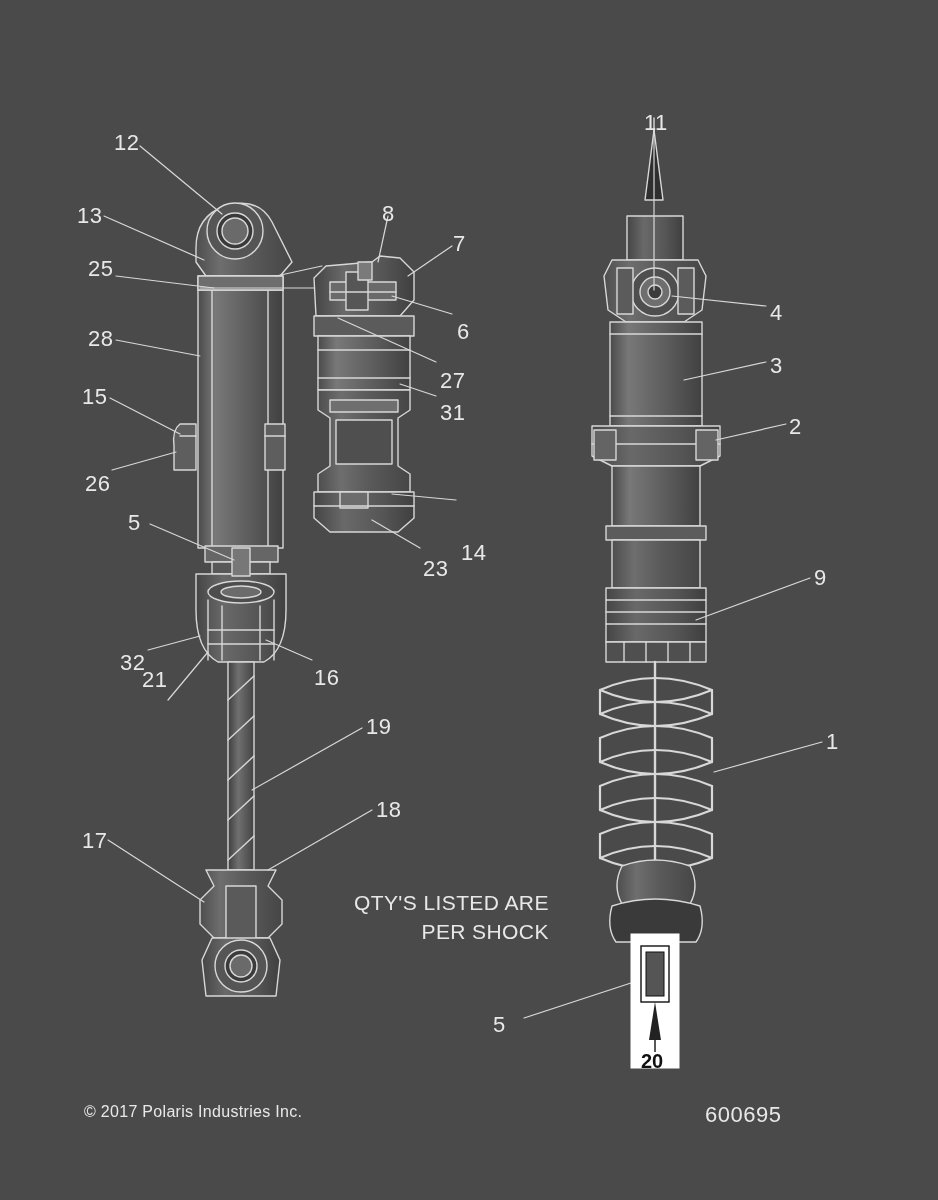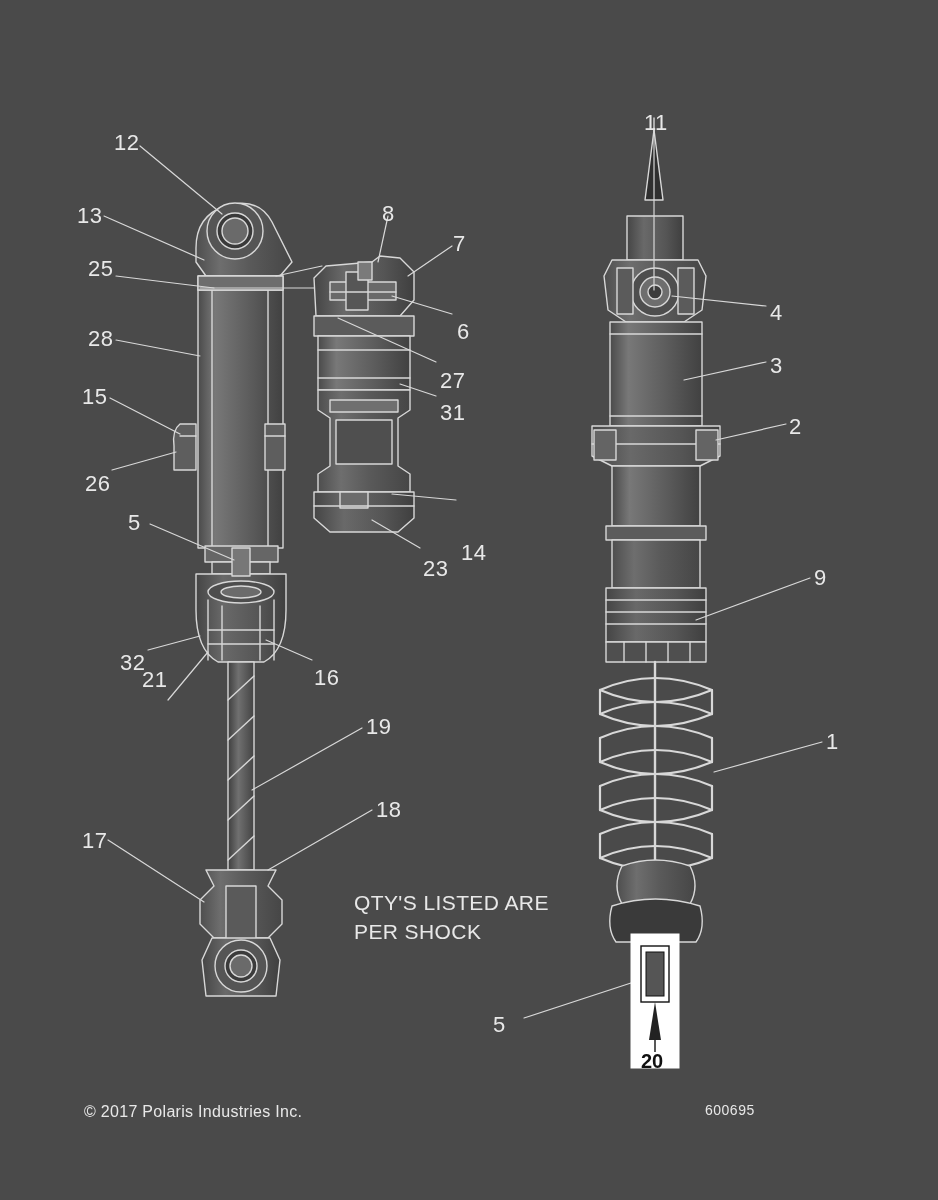--- a/index.html
+++ b/index.html
@@ -31,33 +31,34 @@
     user-select: none;
   }
   .note-text {
     position: absolute;
     color: #e8e8e8;
     font-size: 21px;
     line-height: 29px;
     font-family: "Liberation Sans", sans-serif;
     letter-spacing: 0.4px;
     white-space: pre;
+    text-align: right;
   }
   .copyright {
     position: absolute;
     color: #e8e8e8;
     font-size: 16px;
     font-family: "Liberation Sans", sans-serif;
     letter-spacing: 0.3px;
     white-space: nowrap;
   }
   .partnum {
     position: absolute;
     color: #e8e8e8;
-    font-size: 14px;
+    font-size: 22px;
     font-family: "Liberation Sans", sans-serif;
     letter-spacing: 0.5px;
     white-space: nowrap;
   }
   .detail-label {
     position: absolute;
     color: #111111;
     font-size: 20px;
     font-family: "Liberation Sans", sans-serif;
     font-weight: bold;

